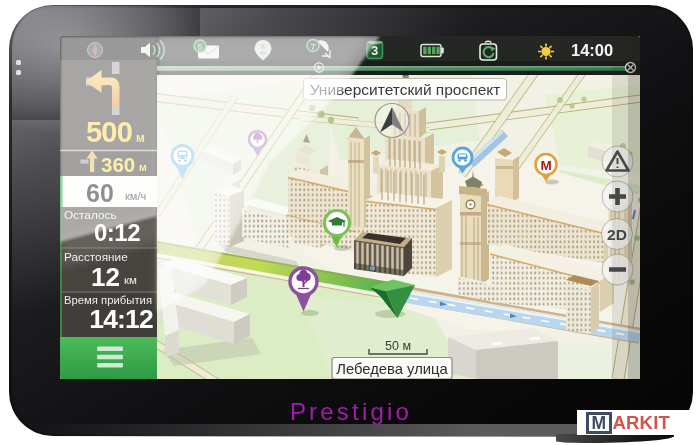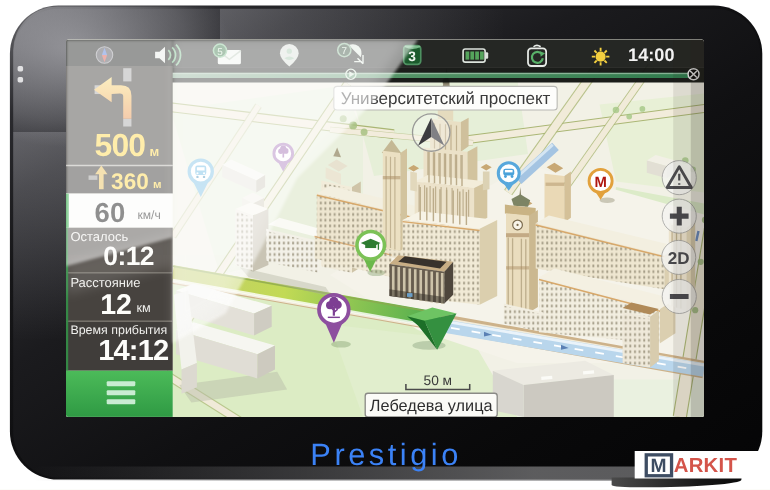--- a/index.html
+++ b/index.html
@@ -13,21 +13,21 @@
 <div class="abs" id="device" style="left:9px;top:5px;width:684px;height:431px;border-radius:44px;background:linear-gradient(150deg,#9b9b9e 0%,#58585c 3%,#2a2a2e 12%,#161618 30%,#0c0c0e 60%,#060607 100%);"></div>
 
 <div class="abs" id="face" style="left:11.5px;top:7.5px;width:679px;height:426px;border-radius:41px;background:linear-gradient(148deg,#6d6d72 0%,#4c4c51 8%,#303034 20%,#1b1b1e 38%,#101012 58%,#09090a 80%,#050506 100%);"></div>
 
 <div class="abs" style="left:30px;top:424px;width:650px;height:13px;border-radius:0 0 40px 10px;background:linear-gradient(90deg,rgba(90,90,92,0) 0%,rgba(90,90,92,.45) 30%,rgba(120,120,122,.75) 70%,rgba(100,100,102,.9) 100%);"></div>
 
 <div class="abs" style="left:15.5px;top:59.5px;width:5.5px;height:5.5px;border-radius:1.5px;background:#ececec;"></div>
 
 <div class="abs" style="left:15.5px;top:69.5px;width:5.5px;height:5.5px;border-radius:1.5px;background:#ececec;"></div>
 
-<div class="abs" style="left:251px;top:398px;width:200px;height:22px;text-align:center;color:#3b82f6;font-size:28px;letter-spacing:3.2px;font-weight:normal;">Prestigio</div>
+<div class="abs" style="left:251px;top:398px;width:200px;height:22px;text-align:center;color:#a21caf;font-size:24px;letter-spacing:3.2px;font-weight:normal;">Prestigio</div>
 
 <div class="abs" style="left:12px;top:6px;width:260px;height:170px;background:radial-gradient(ellipse 190px 120px at 55px 38px, rgba(205,205,210,.55), rgba(205,205,210,.18) 55%, rgba(205,205,210,0) 75%);border-radius:40px 0 0 0;"></div>
 
 <div class="abs" style="left:12px;top:120px;width:48px;height:190px;background:linear-gradient(180deg, rgba(190,190,196,.28), rgba(190,190,196,0));"></div>
 
 <div class="abs" style="left:200px;top:8px;width:260px;height:28px;background:linear-gradient(90deg, rgba(190,190,196,.25), rgba(190,190,196,0));"></div>
 
 <div class="abs" id="screen" style="left:60px;top:36px;width:580px;height:343px;background:#eef0e0;border-radius:2px;overflow:hidden;">
 <svg width="580" height="343" viewBox="60 36 580 343" xmlns="http://www.w3.org/2000/svg">
 <defs>

